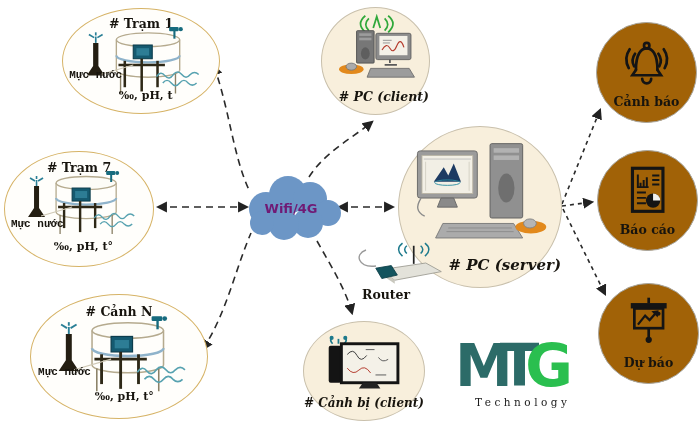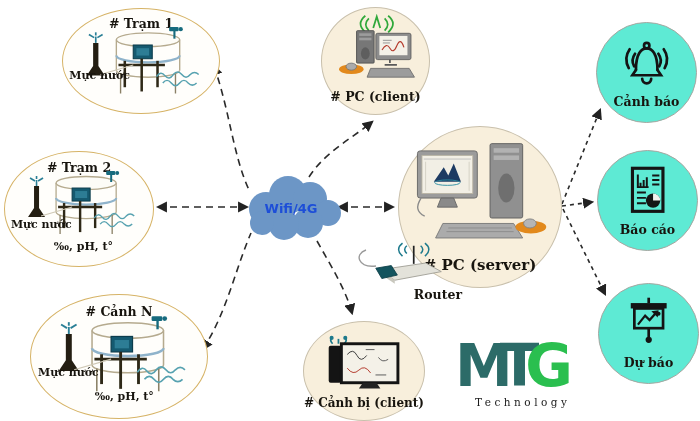--- a/index.html
+++ b/index.html
@@ -2,33 +2,33 @@
 <html><head>
 <meta charset="utf-8">
 <style>
   html,body{margin:0;padding:0;background:#fff;}
   .canvas{position:relative;width:700px;height:421px;background:#ffffff;overflow:hidden;
           font-family:"DejaVu Serif",serif;}
   .arrows{position:absolute;left:0;top:0;width:700px;height:421px;}
   .node{position:absolute;border-radius:50%;box-sizing:border-box;}
   .station{background:#fffefb;border:1.6px solid #d6b366;}
   .pc-node{background:#f8efdc;border:1.5px solid #c9c0ac;}
-  .out-node{background:#5eead4;border:1.6px solid #a7a6a0;}
+  .out-node{background:#a16207;border:1.6px solid #a7a6a0;}
   .lbl{font-weight:bold;color:#17140e;}
   .station-title{position:absolute;top:7%;left:0;right:0;text-align:center;font-size:12.5px;}
   .tank-svg{position:absolute;left:6%;top:16%;width:88%;}
-  .water-label{position:absolute;left:4%;top:58%;font-size:11px;}
+  .water-label{position:absolute;left:4%;top:58%;font-size:11px;font-family:Liberation Mono, monospace;}
   .sensor-label{position:absolute;left:22%;top:77%;width:62%;text-align:center;font-size:11px;}
-  .node-label{position:absolute;left:0;right:0;text-align:center;}
+  .node-label{position:absolute;left:0;right:0;text-align:right;font-style:italic;}
   .cloud-wrap{position:absolute;left:240px;top:171px;width:106px;height:74px;}
   .cloud-label{position:absolute;left:0;right:4px;top:50%;transform:translateY(-50%);
                text-align:center;font-family:"DejaVu Sans",sans-serif;font-weight:bold;
-               font-size:13px;color:#1d4ed8;}
+               font-size:13px;color:#701a75;}
   .router-wrap{position:absolute;left:362px;top:238px;width:100px;height:64px;}
-  .router-label{position:absolute;left:0;right:0;bottom:0;text-align:right;font-size:12.5px;}
+  .router-label{position:absolute;left:0;right:0;bottom:0;text-align:left;font-size:12.5px;}
   .logo{position:absolute;left:455px;top:337px;width:120px;text-align:left;}
   .logo-letters{font-family:"DejaVu Sans",sans-serif;font-weight:bold;font-size:58px;line-height:1;}
   .logo-m{color:#2c6b68;}
   .logo-t{color:#2c6b68;margin-left:-13px;}
   .logo-g{color:#2abf4f;margin-left:-14px;}
   .logo-sub{font-family:"DejaVu Serif",serif;font-size:10.5px;letter-spacing:3.5px;
             color:#1c1c1c;margin-top:1px;margin-left:20px;}
   .out-icon{position:absolute;left:21%;top:11%;width:58%;}
   .out-label{position:absolute;left:0;right:0;bottom:13%;text-align:center;font-size:12.5px;}
 </style>
@@ -92,24 +92,25 @@
         <g stroke="#2a7f96" stroke-width="1.6" fill="none">
           <path d="M 22.5,16 V 10"></path>
             <path d="M 16,8 l 5,3"></path>
           <path d="M 29,8 l -5,3"></path>
             <path d="M 22.5,6 v 3"></path>
         </g>
       </g>
       <path d="M 27,46 L 58,37" stroke="#cfc8b5" stroke-width="1" fill="none"></path>
     </svg>
     <div class="water-label lbl">Mực nước</div>
+    <div class="sensor-label lbl">‰, pH, t</div>
   </div>
 
   <div class="node station" style="left:4px;top:151px;width:150px;height:116px;">
-    <div class="station-title lbl"># Trạm 2</div>
+    <div class="station-title lbl"># Trạm 7</div>
     <svg class="tank-svg" viewBox="0 0 130 72">
       <g stroke="#b5aa8e" fill="none" stroke-width="1.3">
         <path d="M 42,13 V 42"></path>
           <path d="M 102,13 V 42"></path>
         <ellipse cx="72" cy="13" rx="30" ry="6.5" fill="#fdfcf7"></ellipse>
         <path d="M 42,42 A 30 6.5 0 0 0 102,42"></path>
         <path d="M 46,45 V 64 M 98,45 V 64" stroke="#8a8066"></path>
       </g>
       <path d="M 42,28 A 30 6.5 0 0 0 102,28" stroke="#8fb3cb" stroke-width="2.2" fill="none"></path>
       <g>

